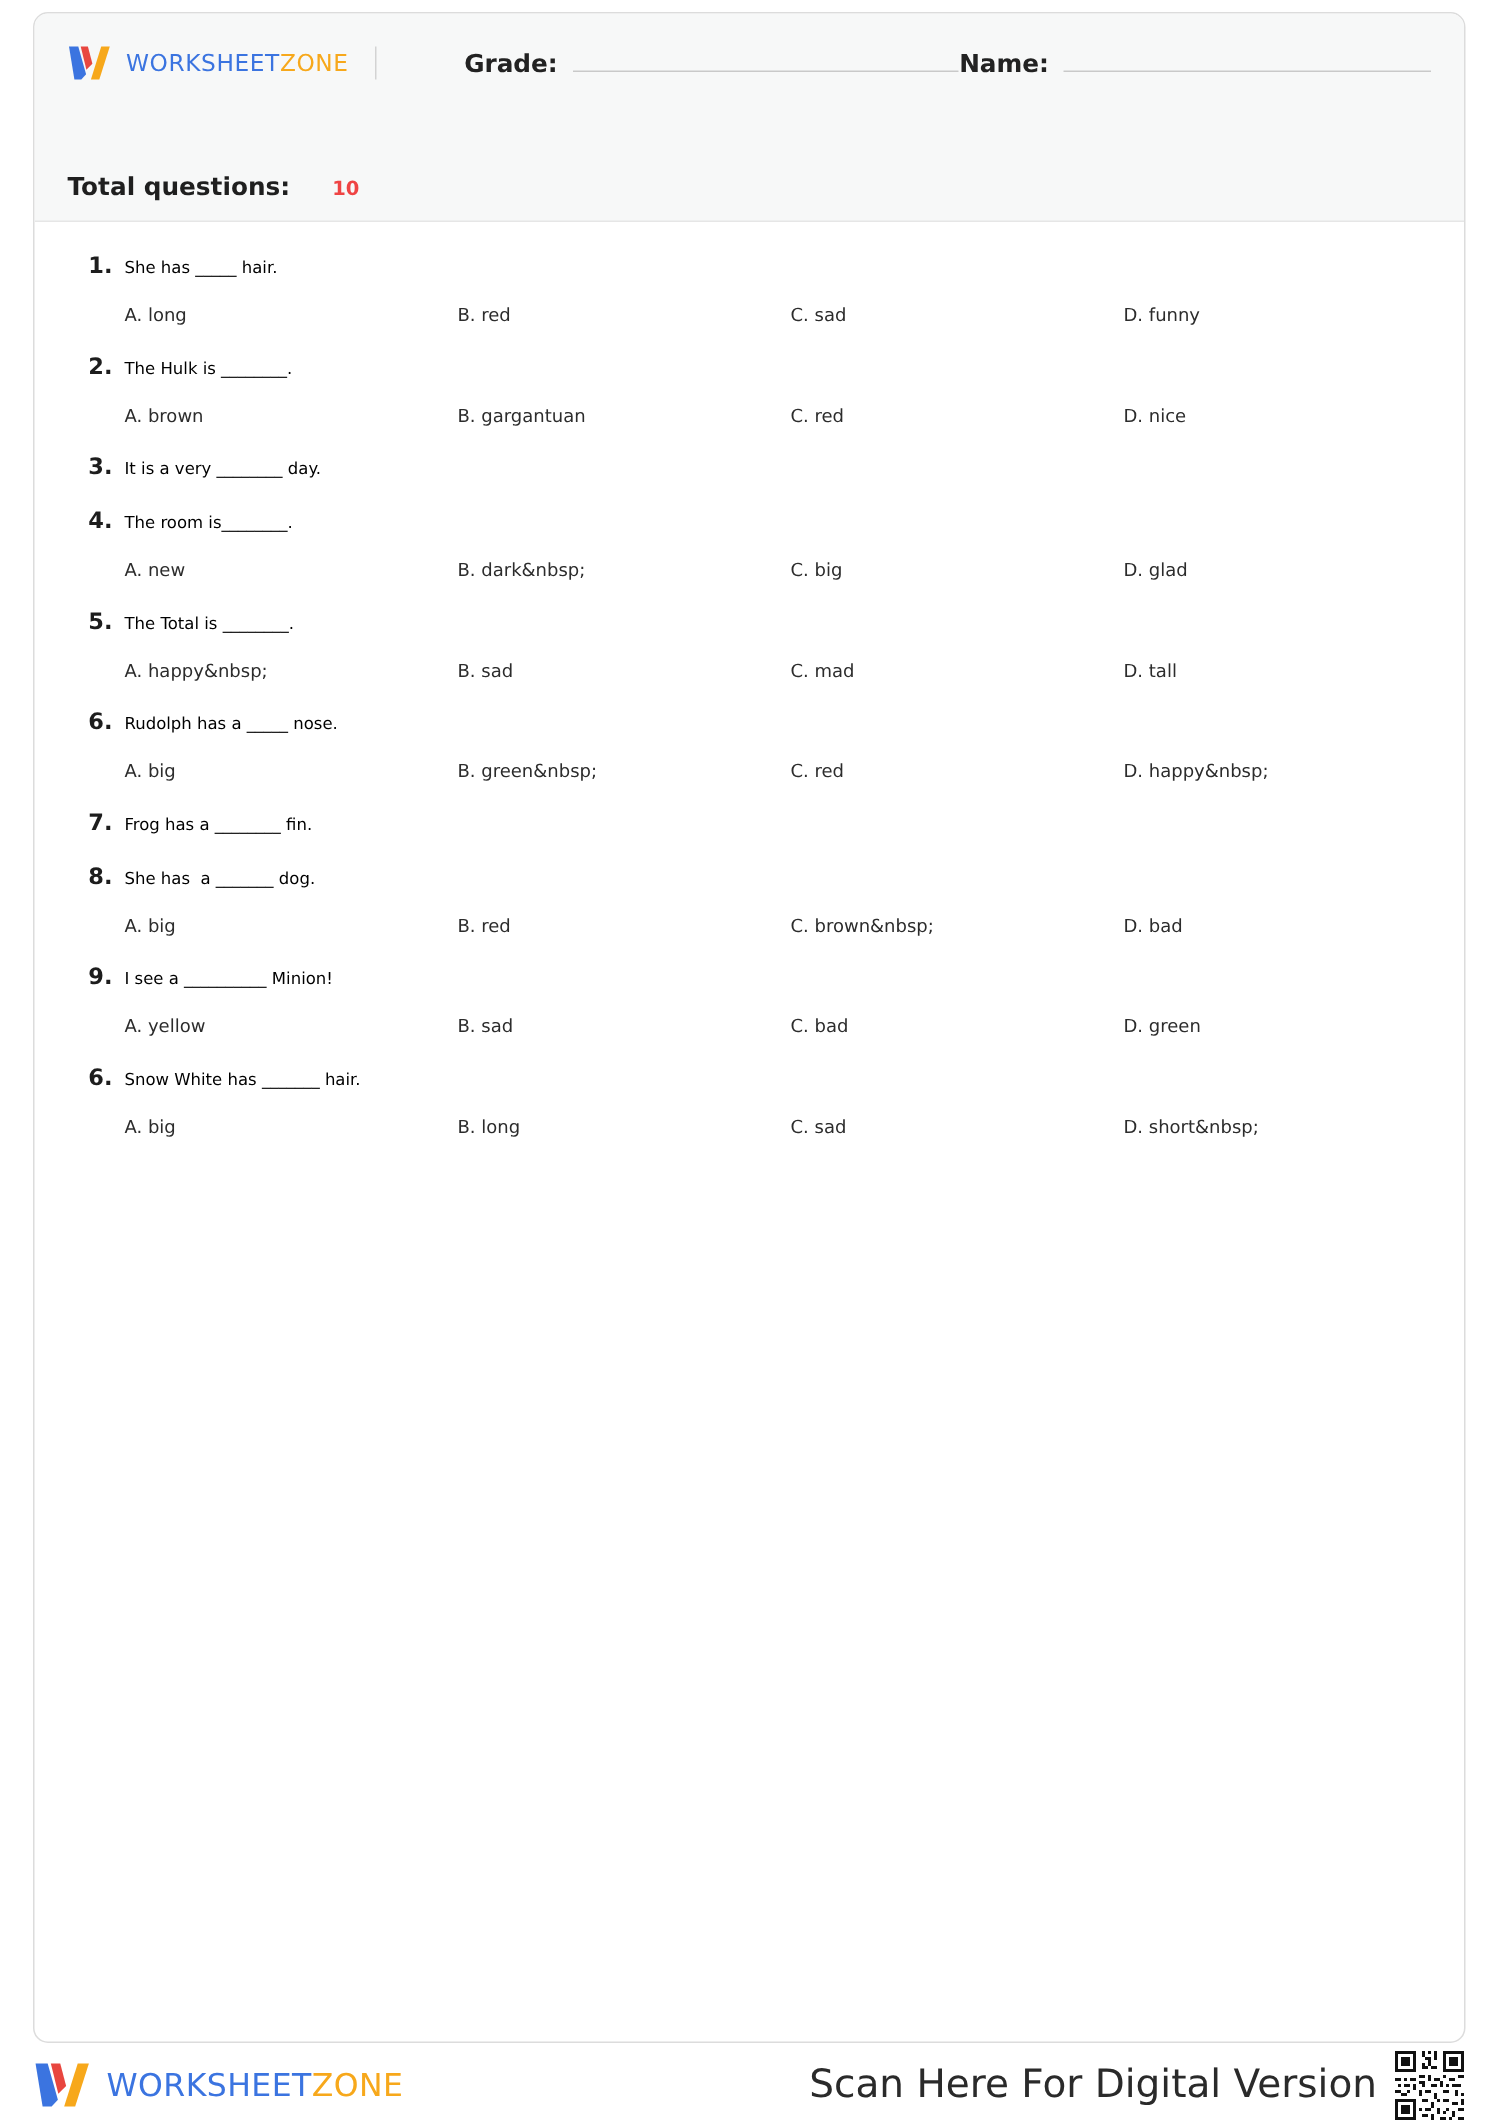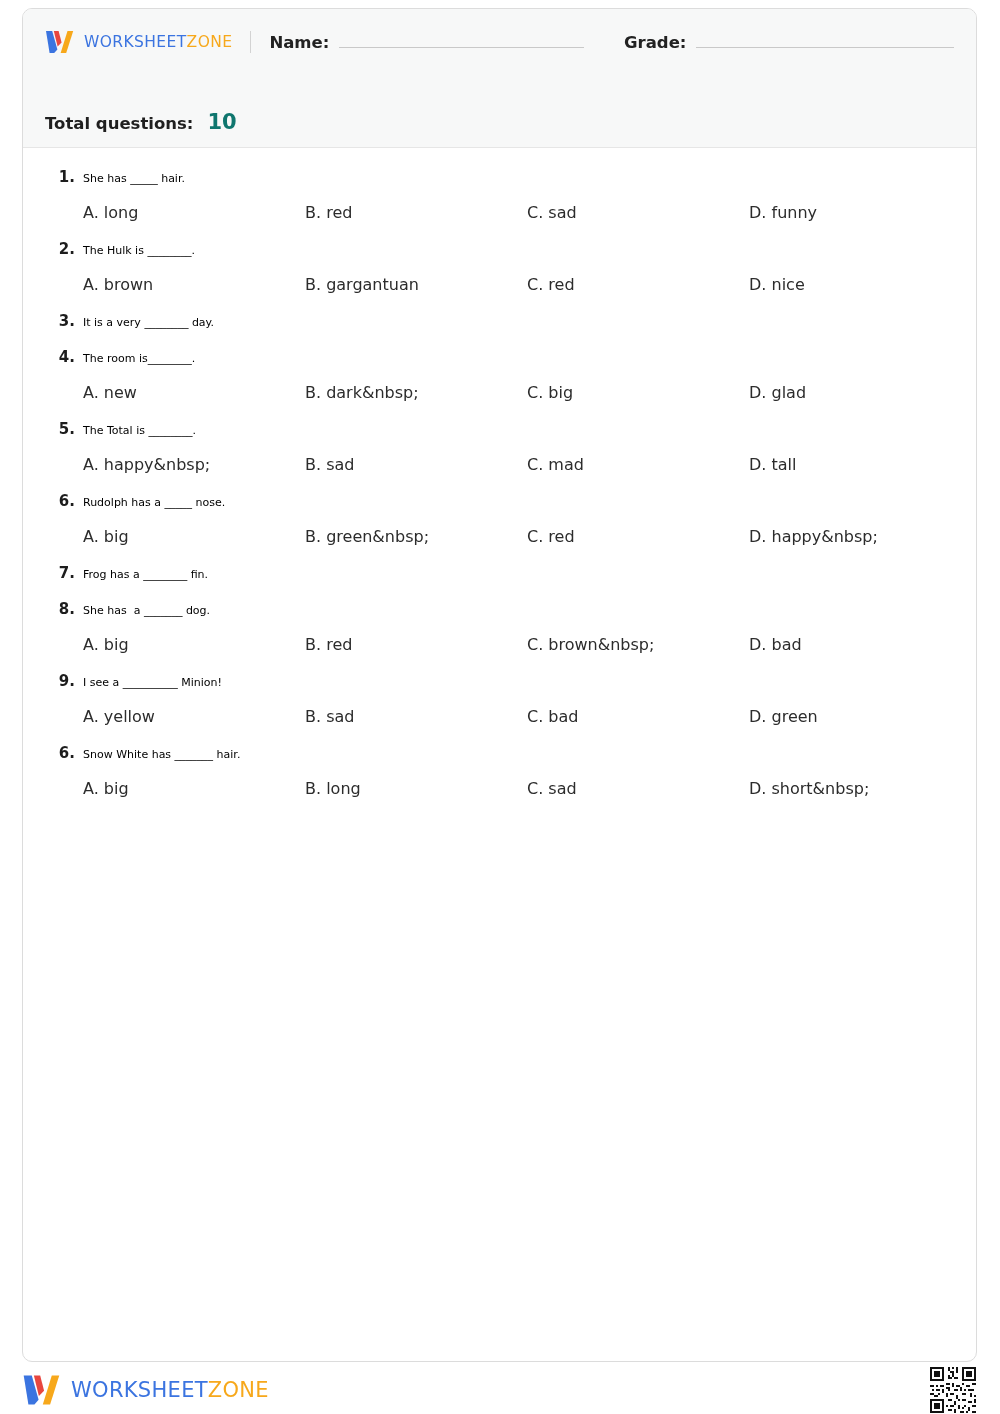--- a/index.html
+++ b/index.html
@@ -91,31 +91,31 @@
   }
   .field.name   { max-width: 430px; }
   .field.grade  { max-width: 330px; margin-left: 40px; flex: 0 0 330px; }
 
   .total-row {
     position: absolute;
     left: 22px;
     bottom: 13px;
     display: flex;
     align-items: baseline;
-    gap: 14px;
+    gap: 28px;
   }
   .total-label {
     font-size: 16.5px;
     font-weight: 700;
     color: #1f1f1f;
   }
   .total-value {
-    font-size: 21px;
+    font-size: 13px;
     font-weight: 700;
-    color: #0f766e;
+    color: #ef4444;
     margin-top: 36px;
   }
 
   
   .questions {
     padding: 20px 22px 0 22px;
   }
   .q-block { margin-bottom: 18px; }
   .q-line {
     display: flex;
@@ -135,21 +135,21 @@
     color: #000000;
     white-space: pre-wrap;
   }
   .opts {
     display: flex;
     margin-top: 17px;
     padding-left: 38px;
   }
   .opt {
     flex: 0 0 222px;
-    font-size: 16px;
+    font-size: 12px;
     color: #2c2c2c;
     white-space: pre-wrap;
   }
 
   
   .footer {
     position: absolute;
     left: 0;
     top: 1366px;
     width: 1000px;
@@ -186,27 +186,27 @@
         <svg class="logo-mark" width="30" height="26" viewBox="0 0 30 26">
           <path d="M1 2 L7.2 2 L12.4 20.5 L9.2 24 L4.6 24 Z" fill="#3b74e0"></path>
           <path d="M8.8 2 L13.6 2 L16.6 13.5 L12.6 17.5 Z" fill="#e8463f"></path>
           <path d="M22.5 2 L28.2 2 L21.2 24 L15.6 24 Z" fill="#f7a81b"></path>
         </svg>
         <span class="logo-text"><span class="w">WORKSHEET</span><span class="z">ZONE</span></span>
       </div>
 
       <div class="hdr-divider"></div>
 
+      <div class="field grade">
+        <span class="field-label">Grade:</span>
+        <span class="field-line"></span>
+      </div>
+
       <div class="field name">
         <span class="field-label">Name:</span>
-        <span class="field-line"></span>
-      </div>
-
-      <div class="field grade">
-        <span class="field-label">Grade:</span>
         <span class="field-line"></span>
       </div>
 
     </div>
 
     <div class="total-row">
       <span class="total-label">Total questions:</span>
       <span class="total-value">10</span>
     </div>
 
@@ -330,20 +330,21 @@
   <div class="logo-wrap">
     <svg class="logo-mark" width="40" height="34" viewBox="0 0 30 26">
       <path d="M1 2 L7.2 2 L12.4 20.5 L9.2 24 L4.6 24 Z" fill="#3b74e0"></path>
       <path d="M8.8 2 L13.6 2 L16.6 13.5 L12.6 17.5 Z" fill="#e8463f"></path>
       <path d="M22.5 2 L28.2 2 L21.2 24 L15.6 24 Z" fill="#f7a81b"></path>
     </svg>
     <span class="logo-text"><span class="w">WORKSHEET</span><span class="z">ZONE</span></span>
   </div>
 
   <div class="footer-right">
+    <span class="scan-text">Scan Here For Digital Version</span>
     <svg class="qr" width="50" height="50" viewBox="0 0 25 25" shape-rendering="crispEdges">
       <rect width="25" height="25" fill="#ffffff"></rect>
       <g fill="#111111">
         <rect x="1" y="1" width="7" height="1"></rect>
           <rect x="1" y="7" width="7" height="1"></rect>
         <rect x="1" y="1" width="1" height="7"></rect>
           <rect x="7" y="1" width="1" height="7"></rect>
         <rect x="3" y="3" width="3" height="3"></rect>
         <rect x="17" y="1" width="7" height="1"></rect>
           <rect x="17" y="7" width="7" height="1"></rect>

